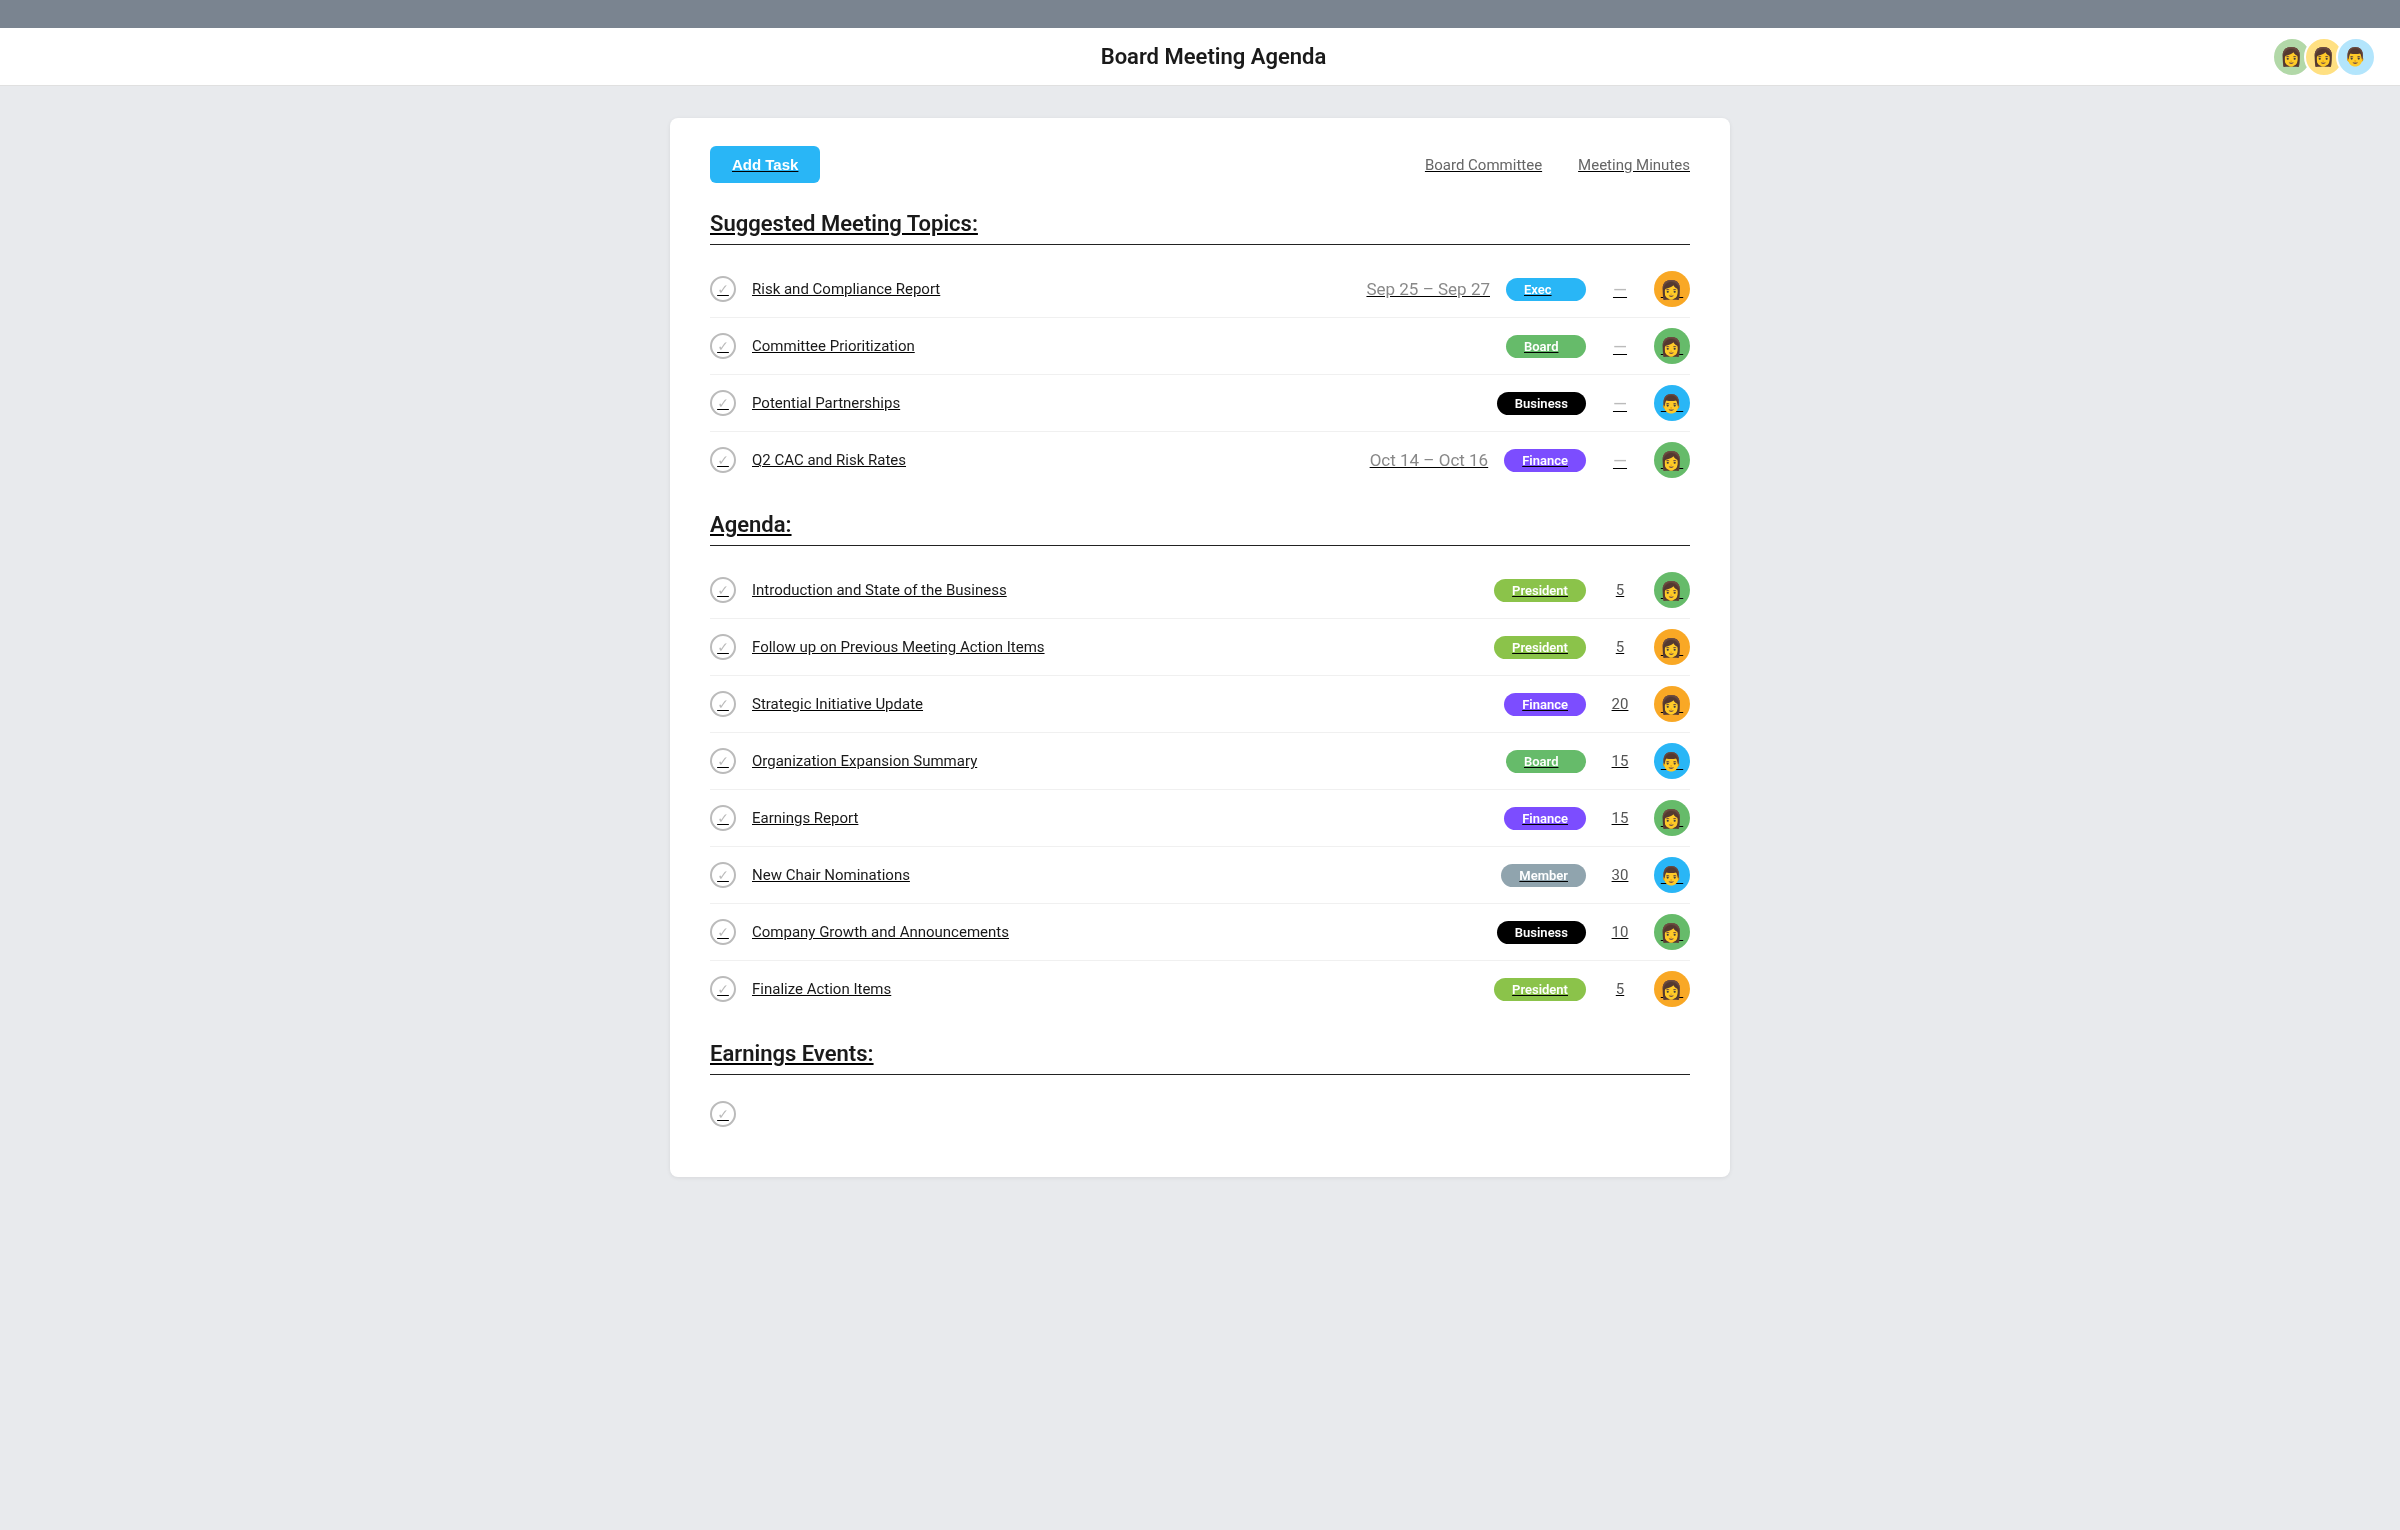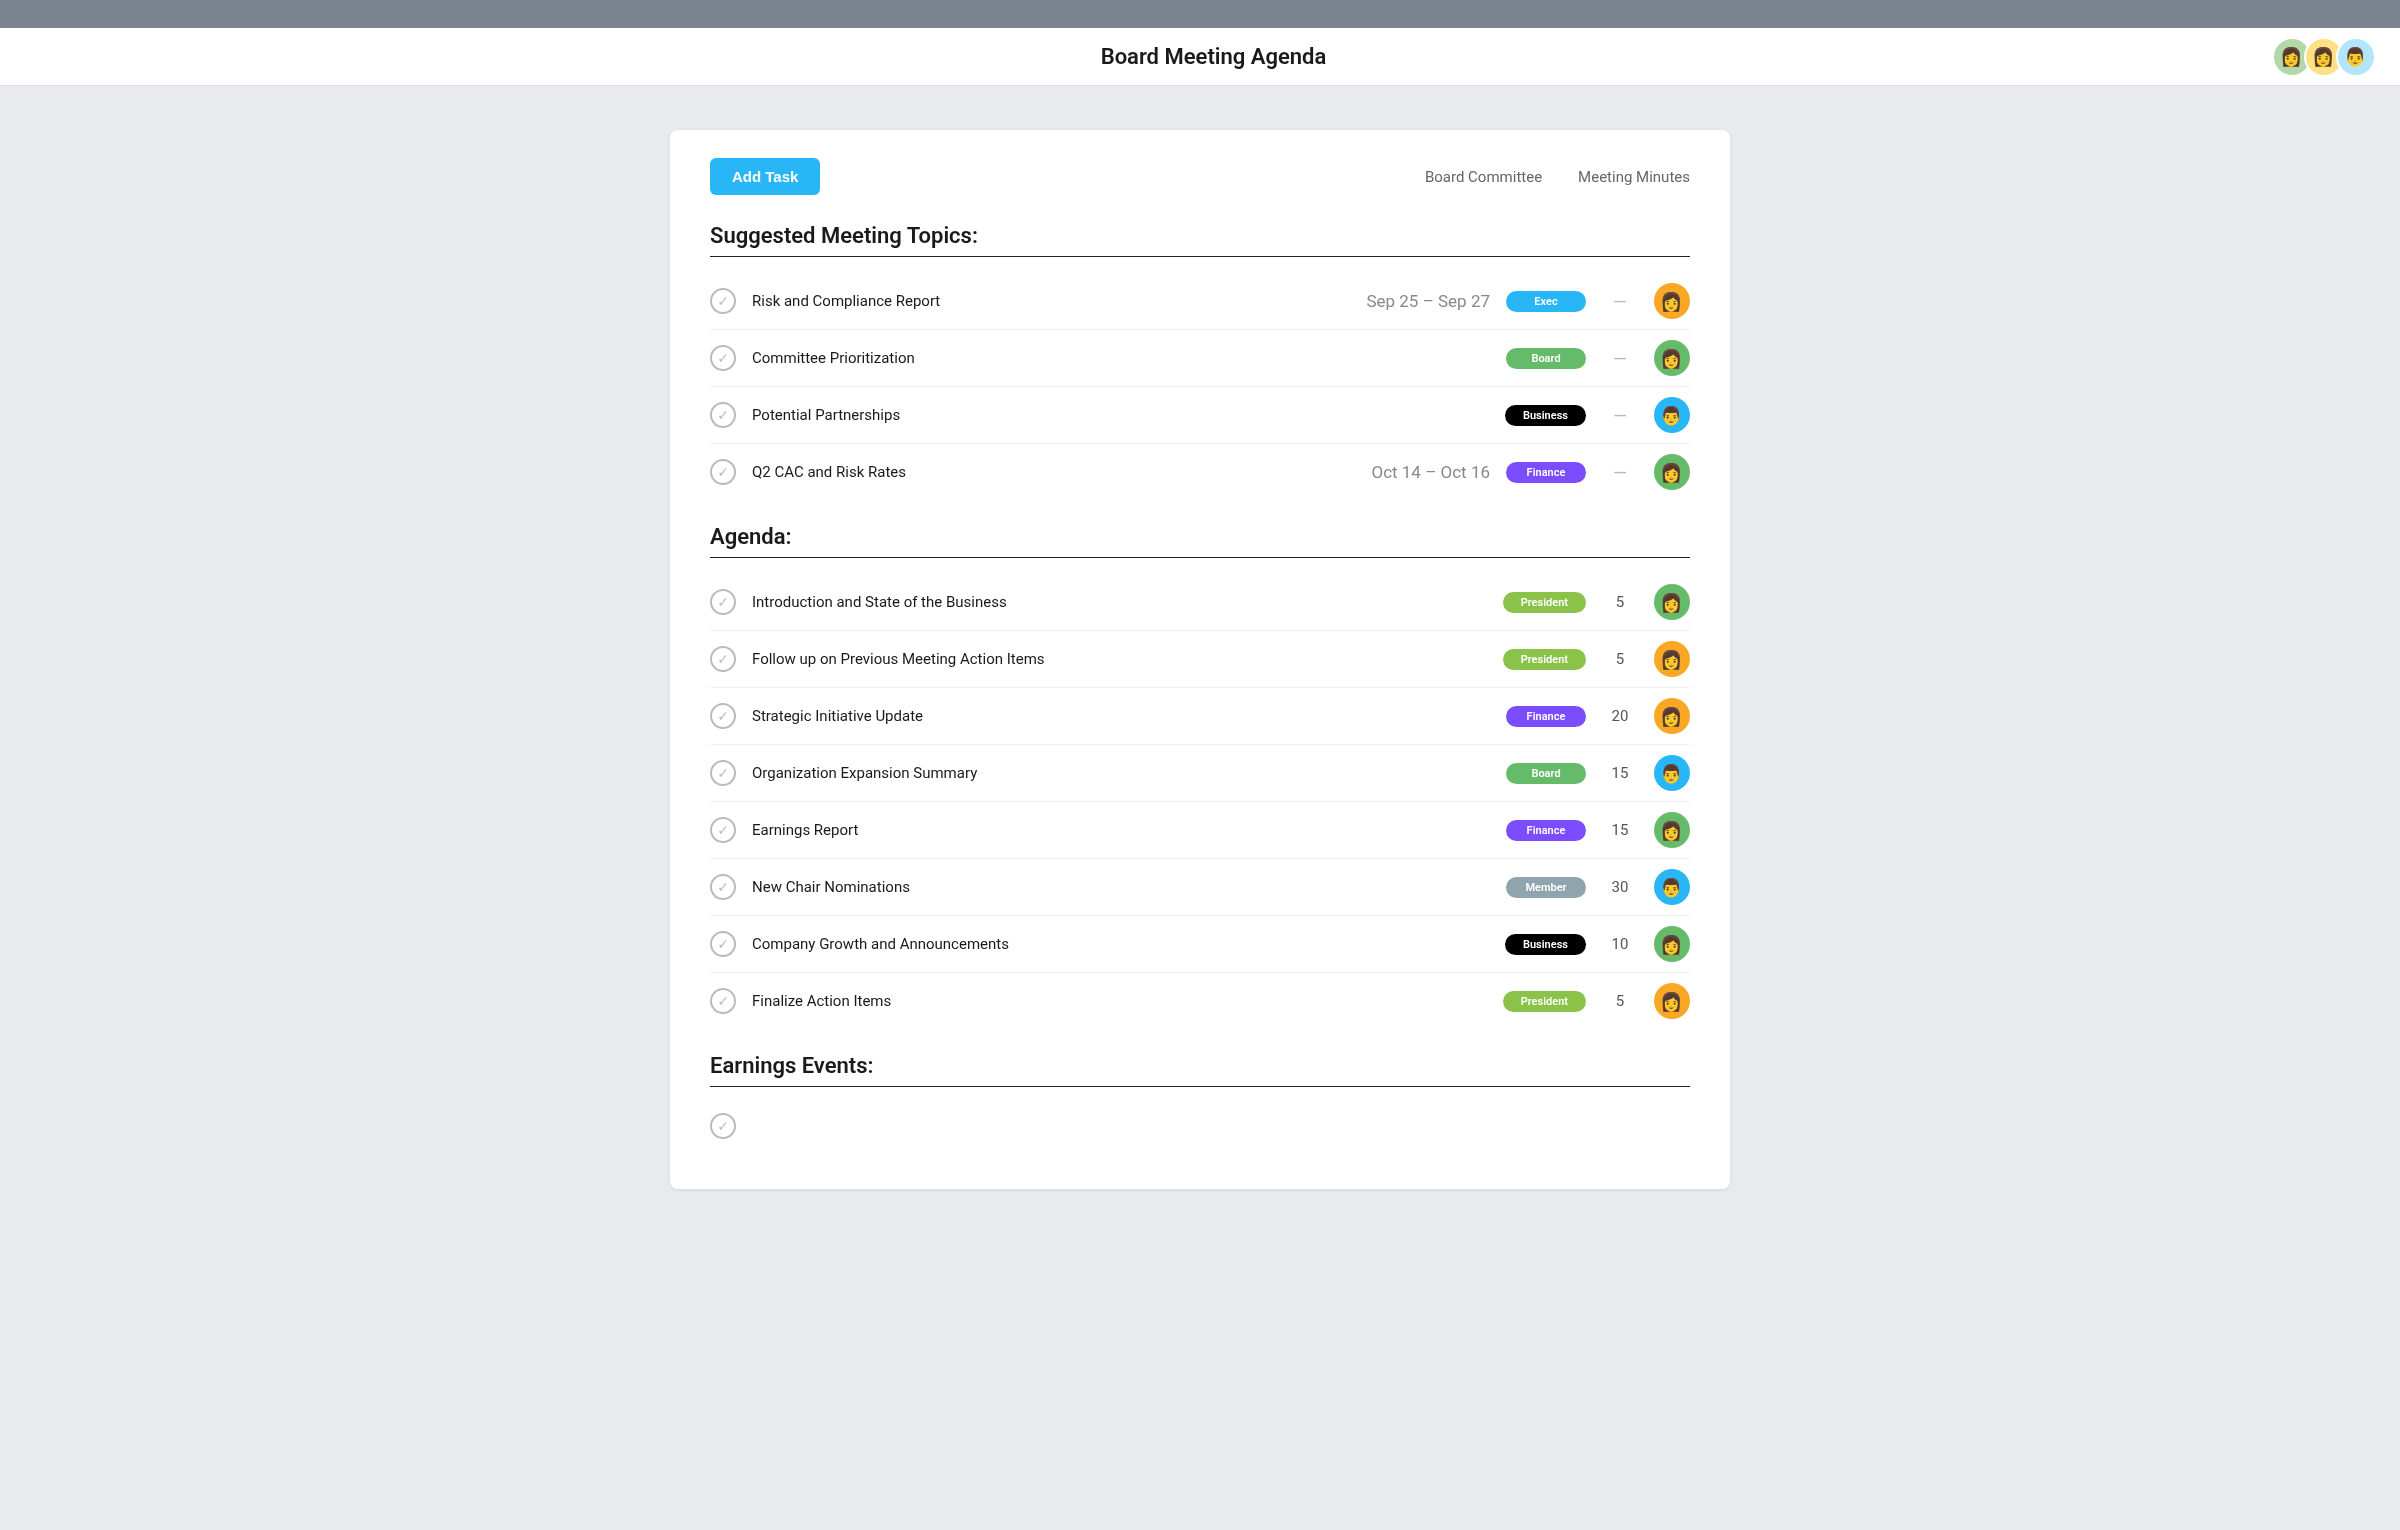--- a/index.html
+++ b/index.html
@@ -123,25 +123,24 @@
     .task-date {
       font-size: 17px;
       color: #888;
       min-width: 140px;
       text-align: right;
     }
     .tag {
       display: inline-block;
       padding: 4px 18px;
       border-radius: 20px;
-      font-size: 11px;
+      font-size: 13px;
       font-weight: 600;
       color: #fff;
       min-width: 80px;
-      text-align: center;
     }
     .tag-exec { background: #29b6f6; }
     .tag-board { background: #66bb6a; }
     .tag-business { background: #000000; }
     .tag-finance { background: #7c4dff; }
     .tag-president { background: #8bc34a; }
     .tag-member { background: #90a4ae; }
     .task-duration {
       min-width: 36px;
       text-align: center;
@@ -175,21 +174,21 @@
 
 <div class="header">
   <h1 class="header-title">Board Meeting Agenda</h1>
   <div class="header-avatars">
     <div class="avatar-circle" style="background:#b2d8a8; margin-left:0;">👩</div>
     <div class="avatar-circle" style="background:#ffe082;">👩</div>
     <div class="avatar-circle" style="background:#b3e5fc;">👨</div>
   </div>
 </div>
 
-<div style="padding: 12px 180px;">
+<div style="padding: 0 180px; text-decoration: underline;">
   <div class="page-content">
 
     <div class="toolbar">
       <button class="add-task-btn">Add Task</button>
       <div class="toolbar-links">
         <a class="toolbar-link">Board Committee</a>
         <a class="toolbar-link">Meeting Minutes</a>
       </div>
     </div>
 

